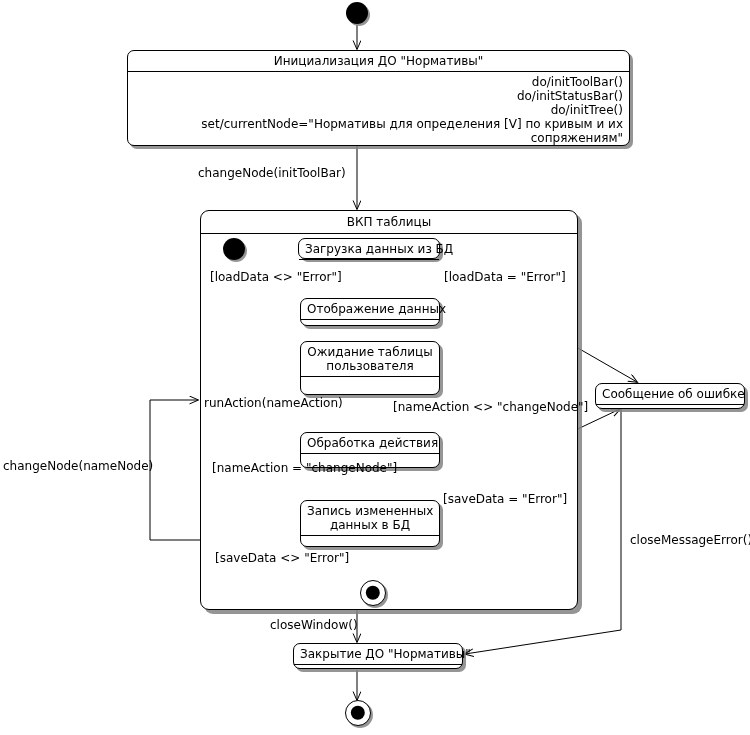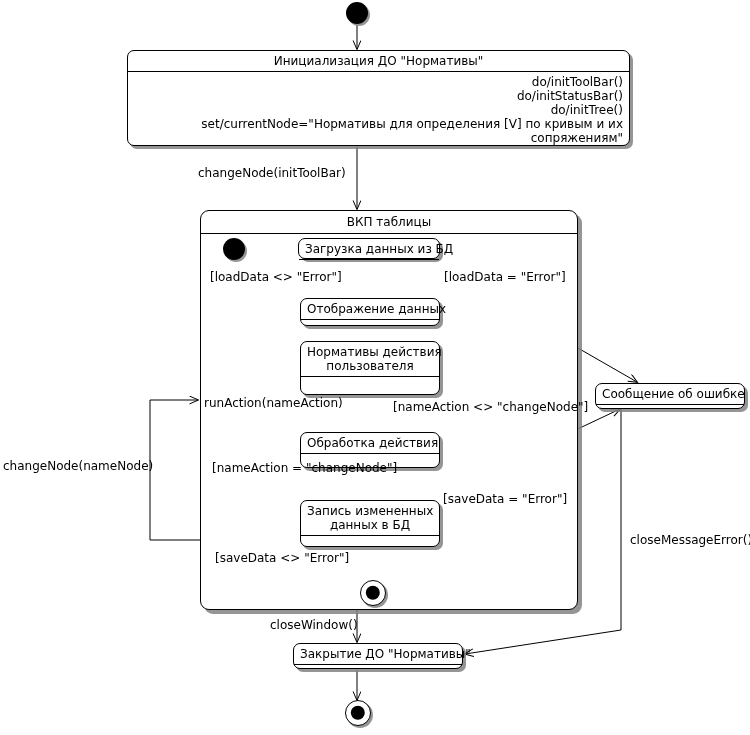--- a/index.html
+++ b/index.html
@@ -158,21 +158,21 @@
     <div class="body" style="height:8px;"></div>
   </div>
 
   <div class="state two-comp" style="left:300px;top:286px;width:140px;height:28px;margin-top:12px;">
     <div class="title">Отображение данных</div>
     <div class="body" style="height:6px;"></div>
   </div>
 
   <div class="state two-comp" style="left:300px;top:341px;width:140px;height:54px;">
     <div class="title">
-      <div>Нормативы действия</div>
+      <div>Ожидание таблицы</div>
       <div>пользователя</div>
     </div>
     <div class="body" style="height:11px;"></div>
   </div>
 
   <div class="state two-comp" style="left:300px;top:432px;width:140px;height:36px;">
     <div class="title">Обработка действия</div>
     <div class="body" style="height:6px;"></div>
   </div>
 

